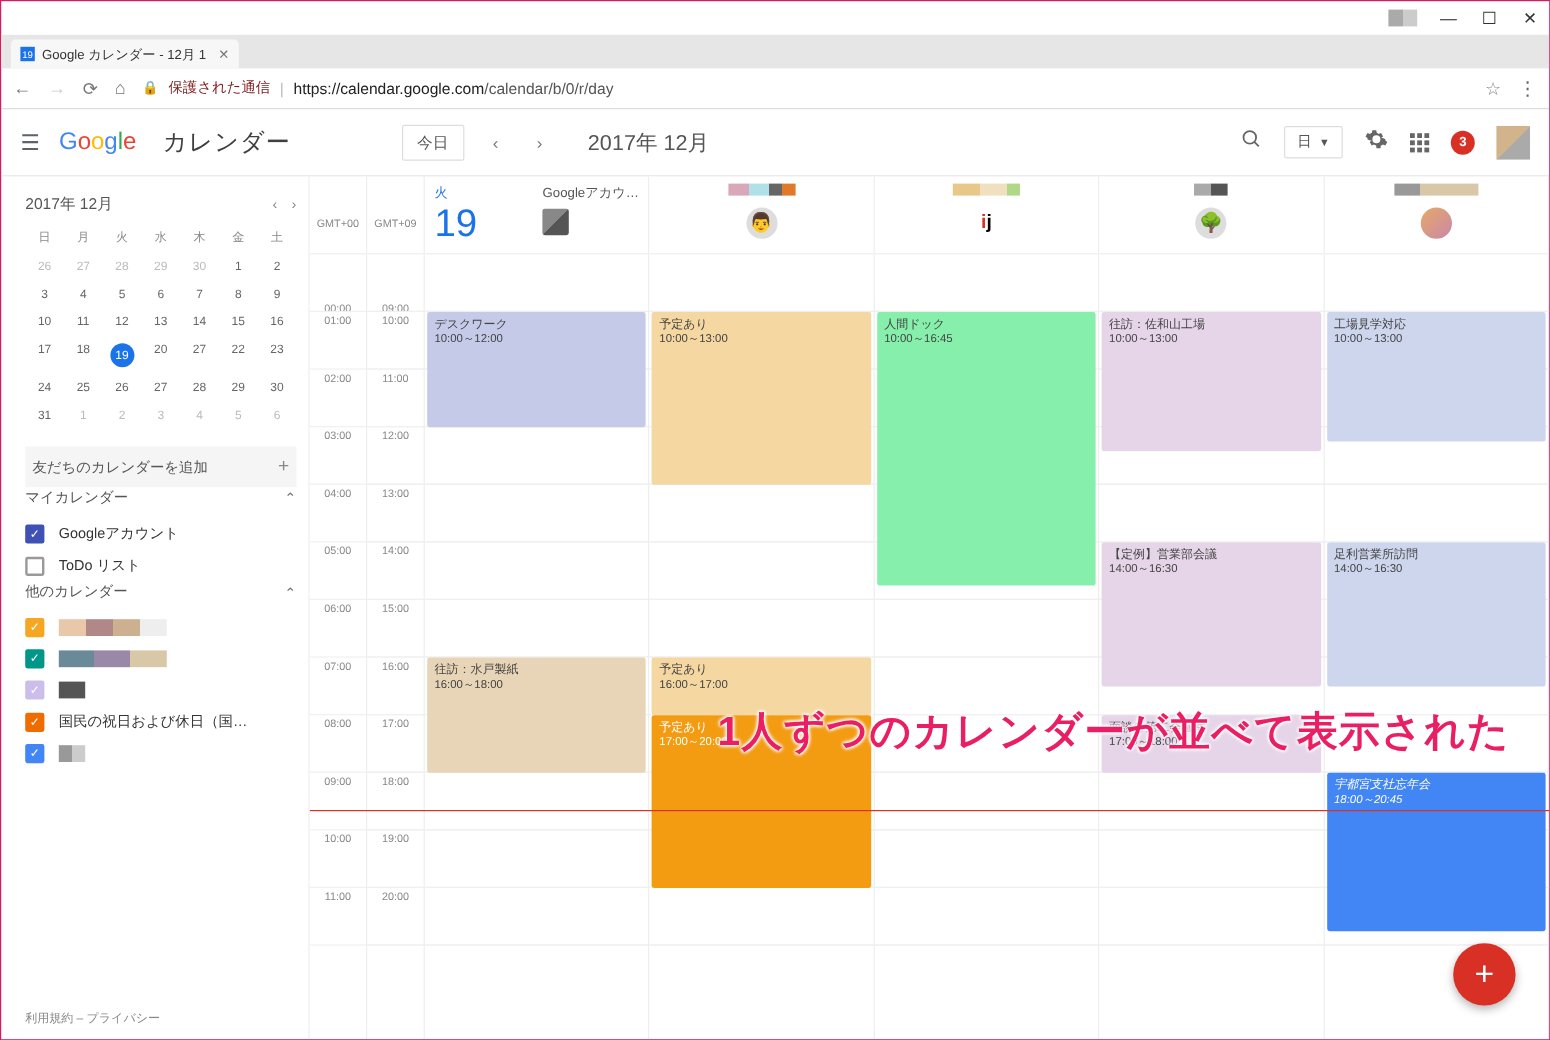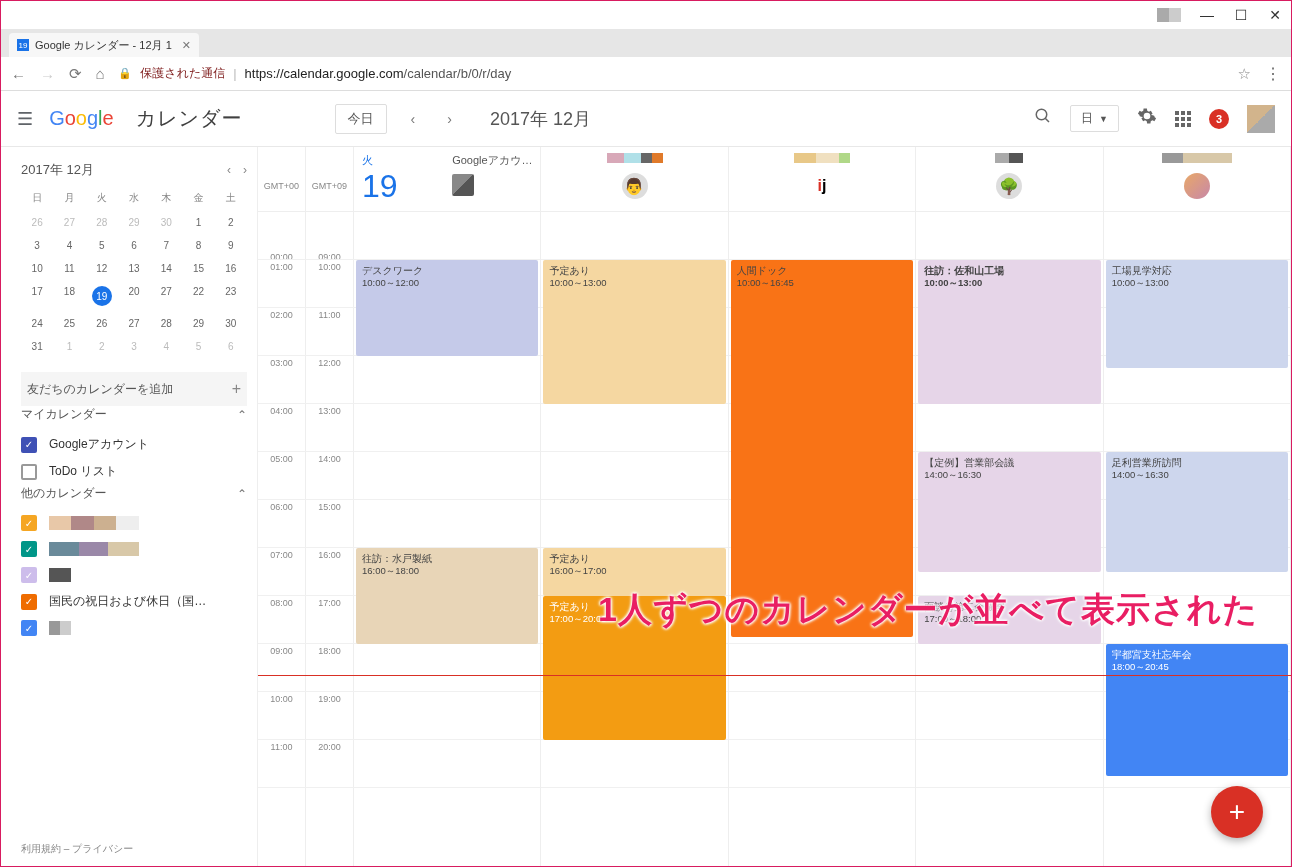--- a/index.html
+++ b/index.html
@@ -379,27 +379,27 @@
             <div class="evt" style="top: 336px; height: 48px; background: rgb(245, 215, 161);">
               <div class="t">予定あり</div>
               <div class="tm">16:00～17:00</div>
             </div>
             <div class="evt" style="top: 384px; height: 144px; background: rgb(243, 156, 18); color: rgb(255, 255, 255);">
               <div class="t">予定あり</div>
               <div class="tm">17:00～20:00</div>
             </div>
           </div>
           <div class="daycol">
-            <div class="evt" style="top: 48px; height: 377px; background: #f97316;">
+            <div class="evt" style="top: 48px; height: 228px; background: #86efac;">
               <div class="t">人間ドック</div>
               <div class="tm">10:00～16:45</div>
             </div>
           </div>
           <div class="daycol">
-            <div class="evt" style="top: 48px; height: 144px; background: rgb(230, 213, 232); font-weight: bold;">
+            <div class="evt" style="top: 48px; height: 116px; background: rgb(230, 213, 232);">
               <div class="t">往訪：佐和山工場</div>
               <div class="tm">10:00～13:00</div>
             </div>
             <div class="evt" style="top: 240px; height: 120px; background: rgb(230, 213, 232);">
               <div class="t">【定例】営業部会議</div>
               <div class="tm">14:00～16:30</div>
             </div>
             <div class="evt" style="top: 384px; height: 48px; background: rgb(230, 213, 232);">
               <div class="t">面談@第二会議室</div>
               <div class="tm">17:00～18:00</div>
@@ -407,21 +407,21 @@
           </div>
           <div class="daycol">
             <div class="evt" style="top: 48px; height: 108px; background: rgb(205, 214, 237);">
               <div class="t">工場見学対応</div>
               <div class="tm">10:00～13:00</div>
             </div>
             <div class="evt" style="top: 240px; height: 120px; background: rgb(205, 214, 237);">
               <div class="t">足利営業所訪問</div>
               <div class="tm">14:00～16:30</div>
             </div>
-            <div class="evt" style="top: 432px; height: 132px; background: rgb(66, 133, 244); color: rgb(255, 255, 255);">
+            <div class="evt" style="top: 432px; height: 132px; background: rgb(66, 133, 244); color: rgb(255, 255, 255); font-style: italic;">
               <div class="t">宇都宮支社忘年会</div>
               <div class="tm">18:00～20:45</div>
             </div>
           </div>
         </div>
       <div class="now-line" id="now-line" style="top: 463px;"></div>
     </div>
     <div class="fab">+</div>
     <div class="overlay-text">1人ずつのカレンダーが並べて表示された</div>
   </div>

